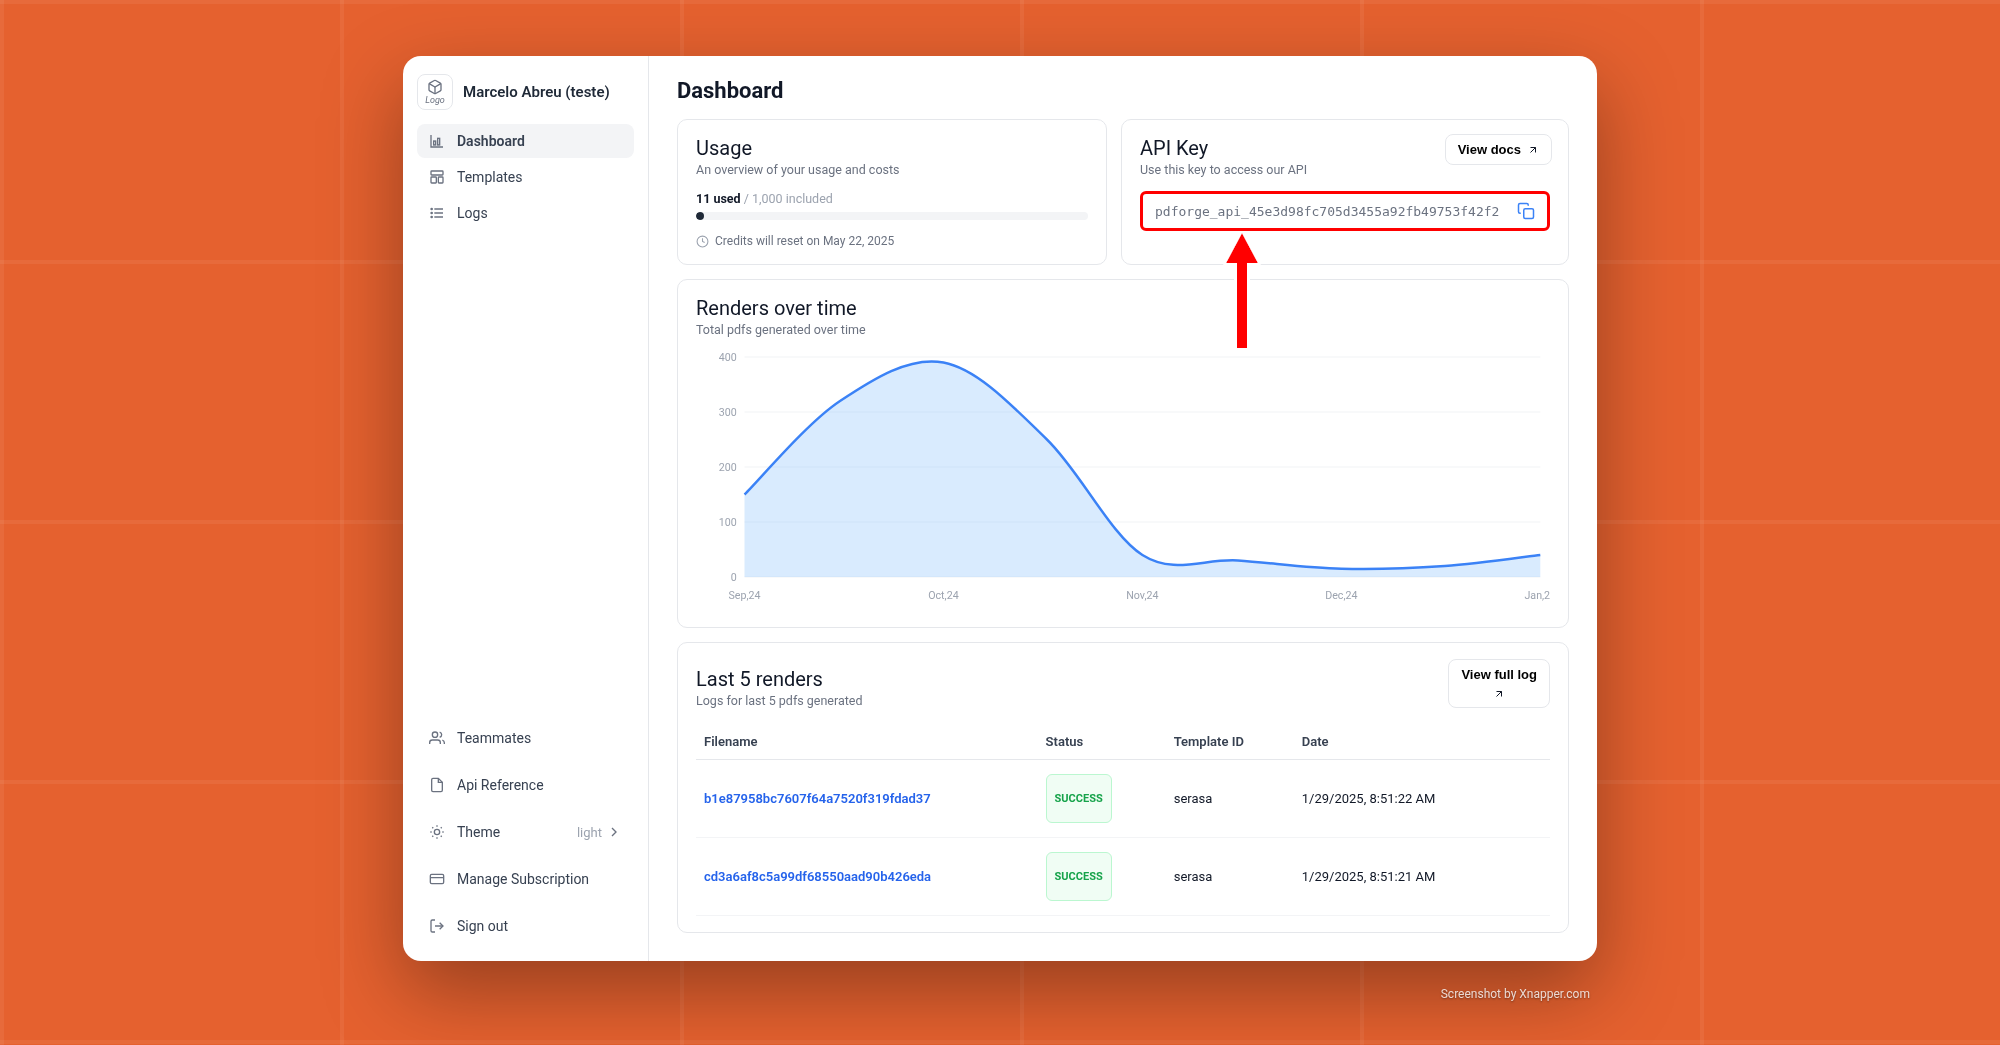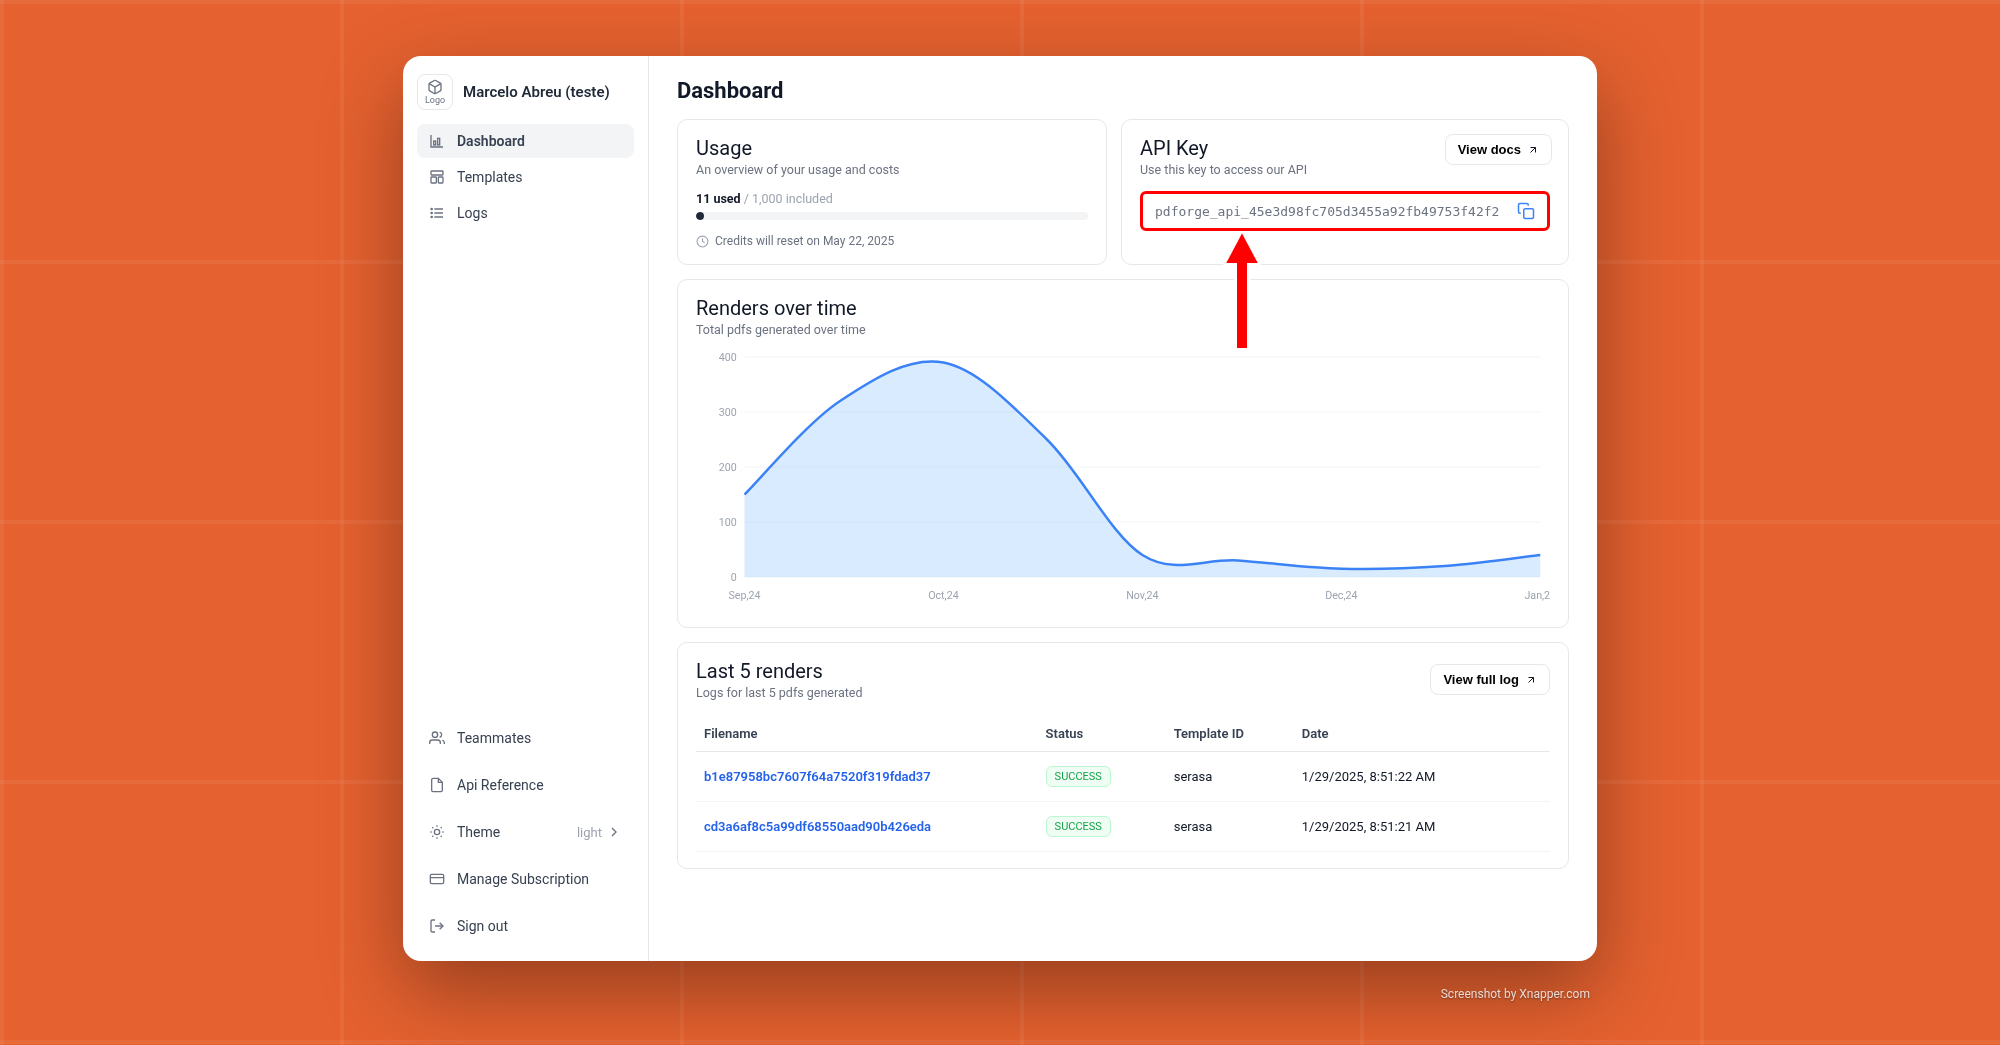--- a/index.html
+++ b/index.html
@@ -35,21 +35,21 @@
     display: flex; flex-direction: column;
     padding: 18px 14px;
   }
   .brand {
     display: flex; align-items: center; gap: 10px;
     margin-bottom: 14px;
   }
   .logo-box {
     width: 36px; height: 36px; border: 1px solid #e5e7eb; border-radius: 8px;
     display: flex; flex-direction: column; align-items: center; justify-content: center;
-    font-size: 9px; color: #6b7280;
+    font-size: 9px; color: #6b7280; font-style: italic;
   }
   .logo-box svg { width: 16px; height: 16px; stroke: #6b7280; }
   .brand-name { font-size: 15px; font-weight: 600; color: #1f2937; }
   .nav { display: flex; flex-direction: column; gap: 2px; }
   .nav-item {
     display: flex; align-items: center; gap: 12px;
     padding: 9px 12px; border-radius: 8px;
     font-size: 14px; color: #374151; cursor: pointer;
   }
   .nav-item.active { background: #f3f4f6; font-weight: 600; }
@@ -94,33 +94,33 @@
   .copy-icon { width:18px; height:18px; stroke:#3b82f6; fill:none; stroke-width:2; cursor:pointer; flex-shrink:0;}
   
   .card-chart { margin-bottom: 14px; margin-top: 9px; }
   .chart-wrap { margin-top: 10px; }
   .chart-svg { width: 100%; height: 260px; }
   .grid-line { stroke: #f1f3f5; stroke-width:1; }
   .axis-text { fill:#9ca3af; font-size:11px; }
   .line-path { fill:none; stroke:#3b82f6; stroke-width:2.5; }
   .area-path { fill: rgba(147,197,253,0.35); }
   
-  .card-renders .header-row { display:flex; justify-content:space-between; align-items:center; }
+  .card-renders .header-row { display:flex; justify-content:space-between; align-items:flex-end; }
   .card-renders .btn {
     border:1px solid #e5e7eb; background:#fff; border-radius:8px;
     padding:7px 12px; font-size:13px; font-weight:600; cursor:pointer;
-    display:flex; align-items:center; gap:6px;
+    display:flex; align-items:center; gap:6px;flex-direction:column;
   }
   .table { margin-top: 16px; width:100%; border-collapse: collapse; }
   .table th { text-align:left; font-size:13px; font-weight:600; color:#374151; padding:10px 8px; border-bottom:1px solid #e5e7eb;}
   .table td { font-size:13px; color:#111827; padding:14px 8px; border-bottom:1px solid #f3f4f6;}
   .filename-link { color:#2563eb; font-weight:600; cursor:pointer; }
   .badge-success {
     display:inline-block; border:1px solid #bbf7d0; background:#f0fdf4; color:#16a34a;
-    font-size:11px; font-weight:400; padding:3px 8px; border-radius:6px;
+    font-size:11px; font-weight:700; padding:17px 8px; border-radius:6px;
   }
   
   .arrow {
     position:absolute;
     left: 1222px; top: 233px;
     width: 40px; height: 120px;
     pointer-events:none;
   }
   .arrow svg { width:100%; height:100%; }
   .watermark {

